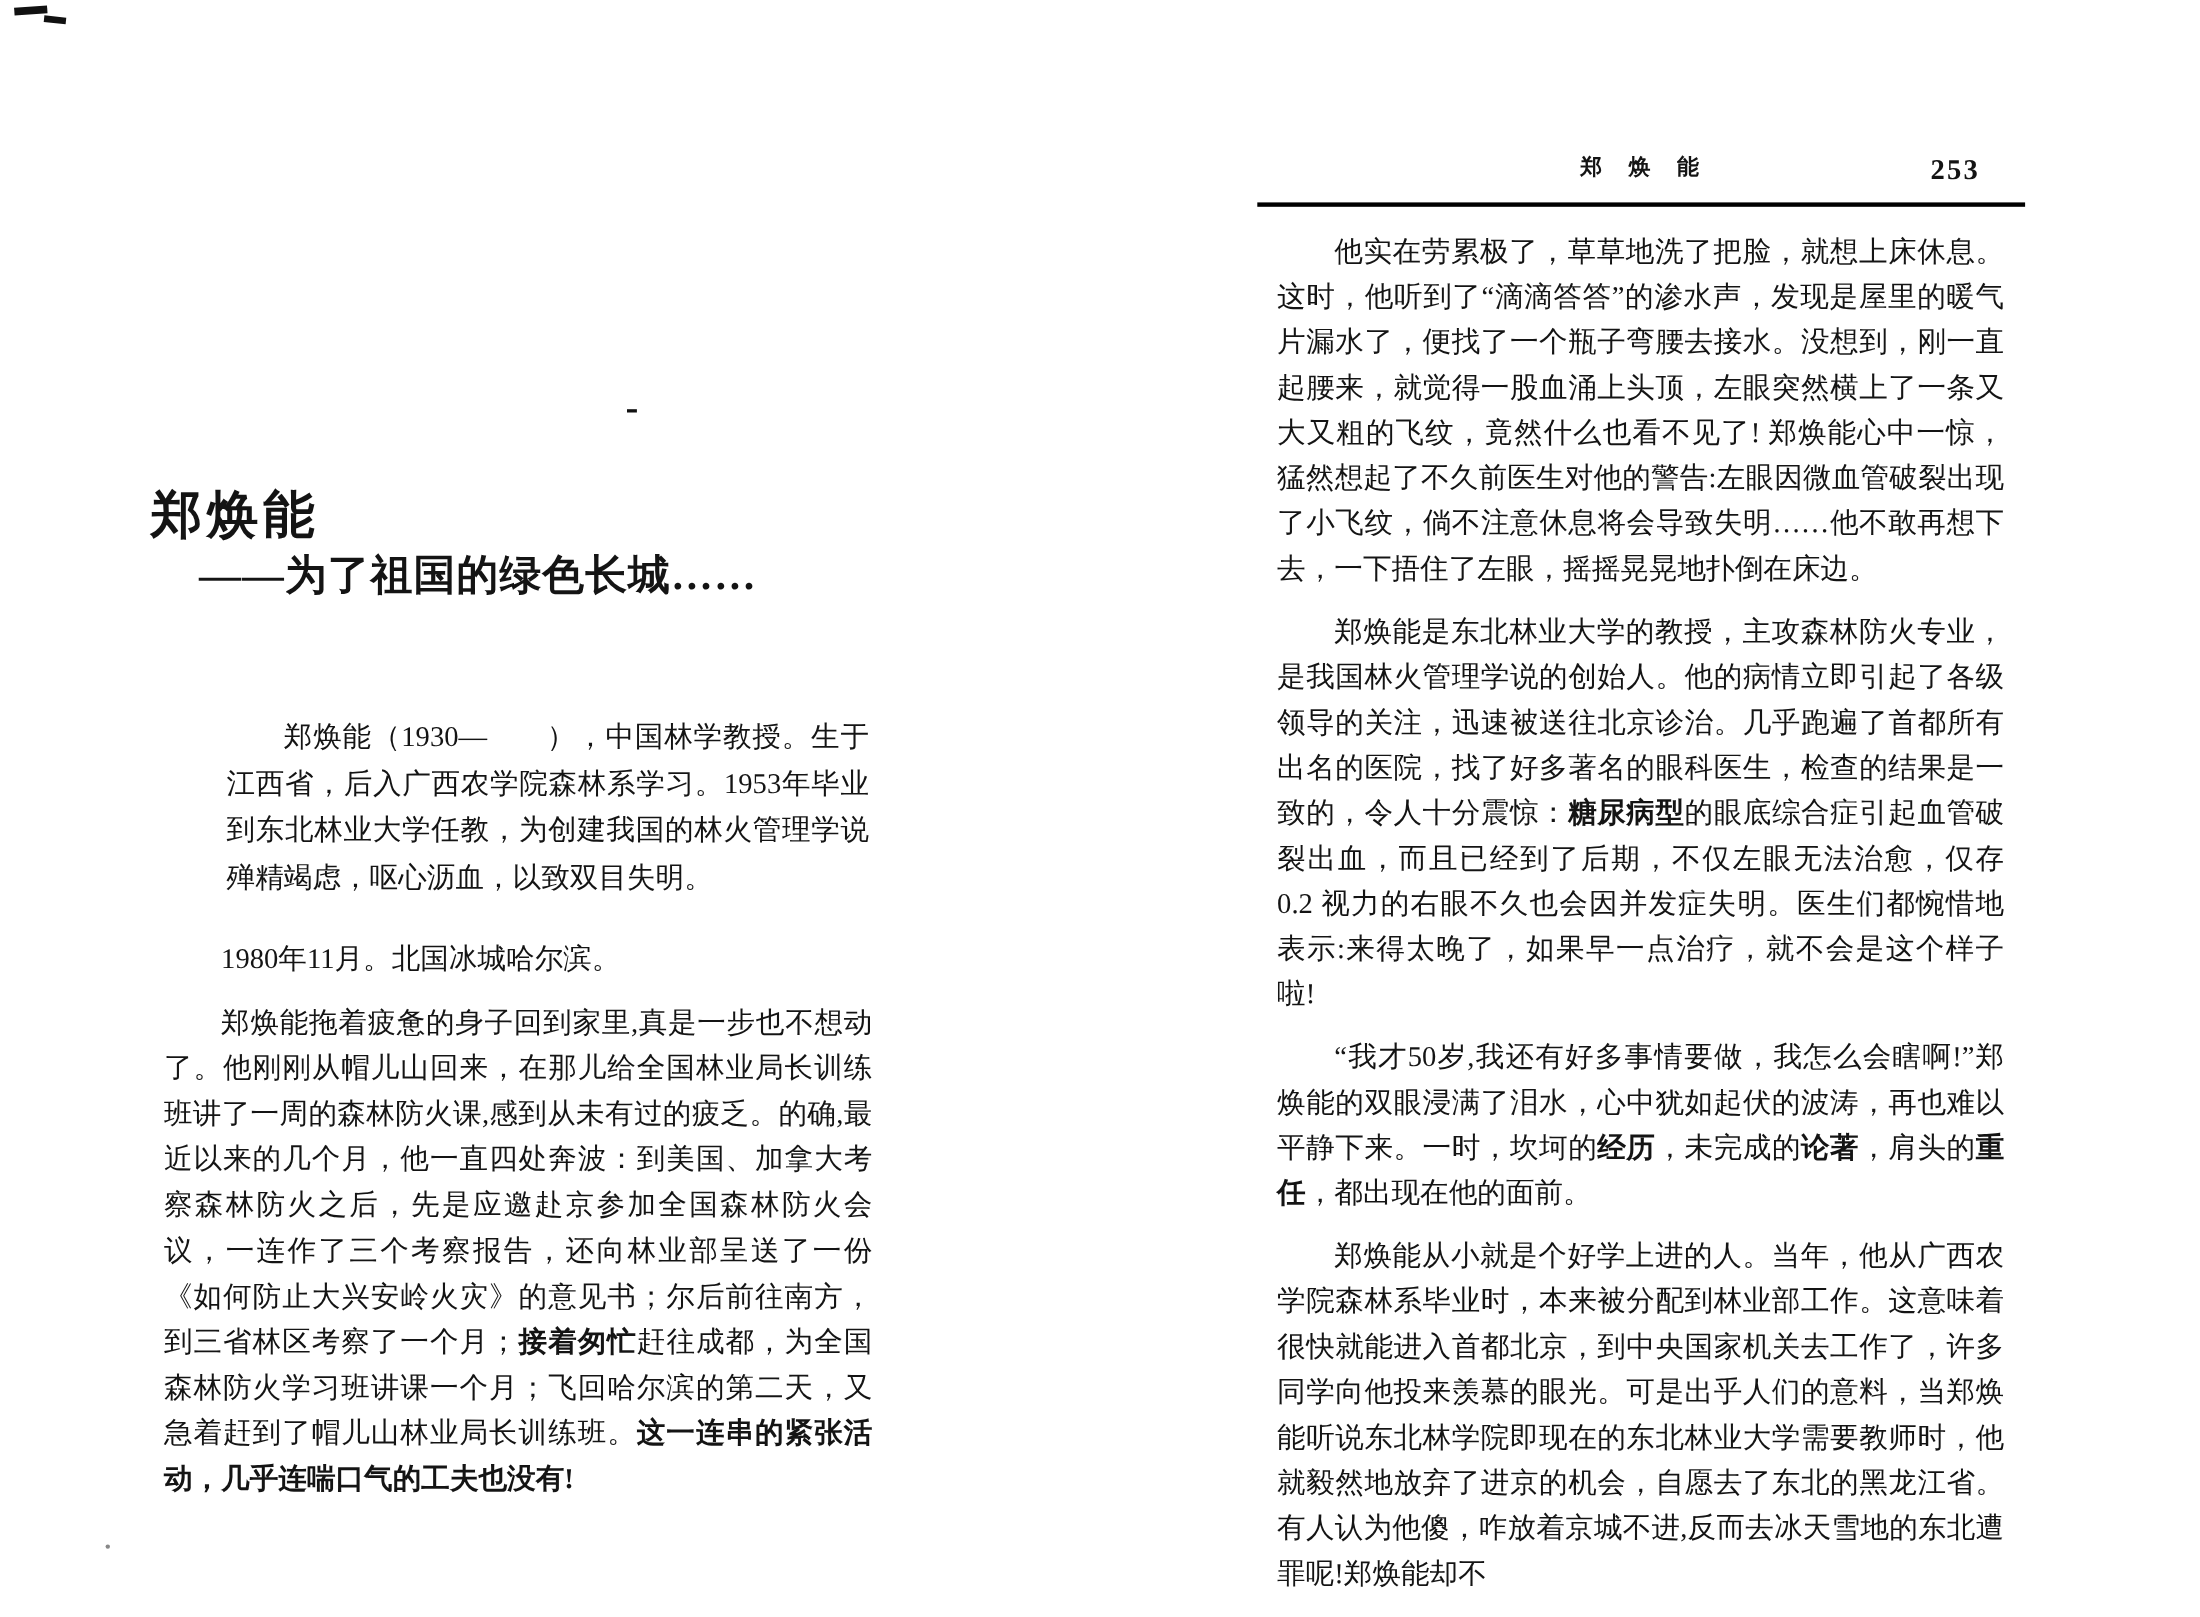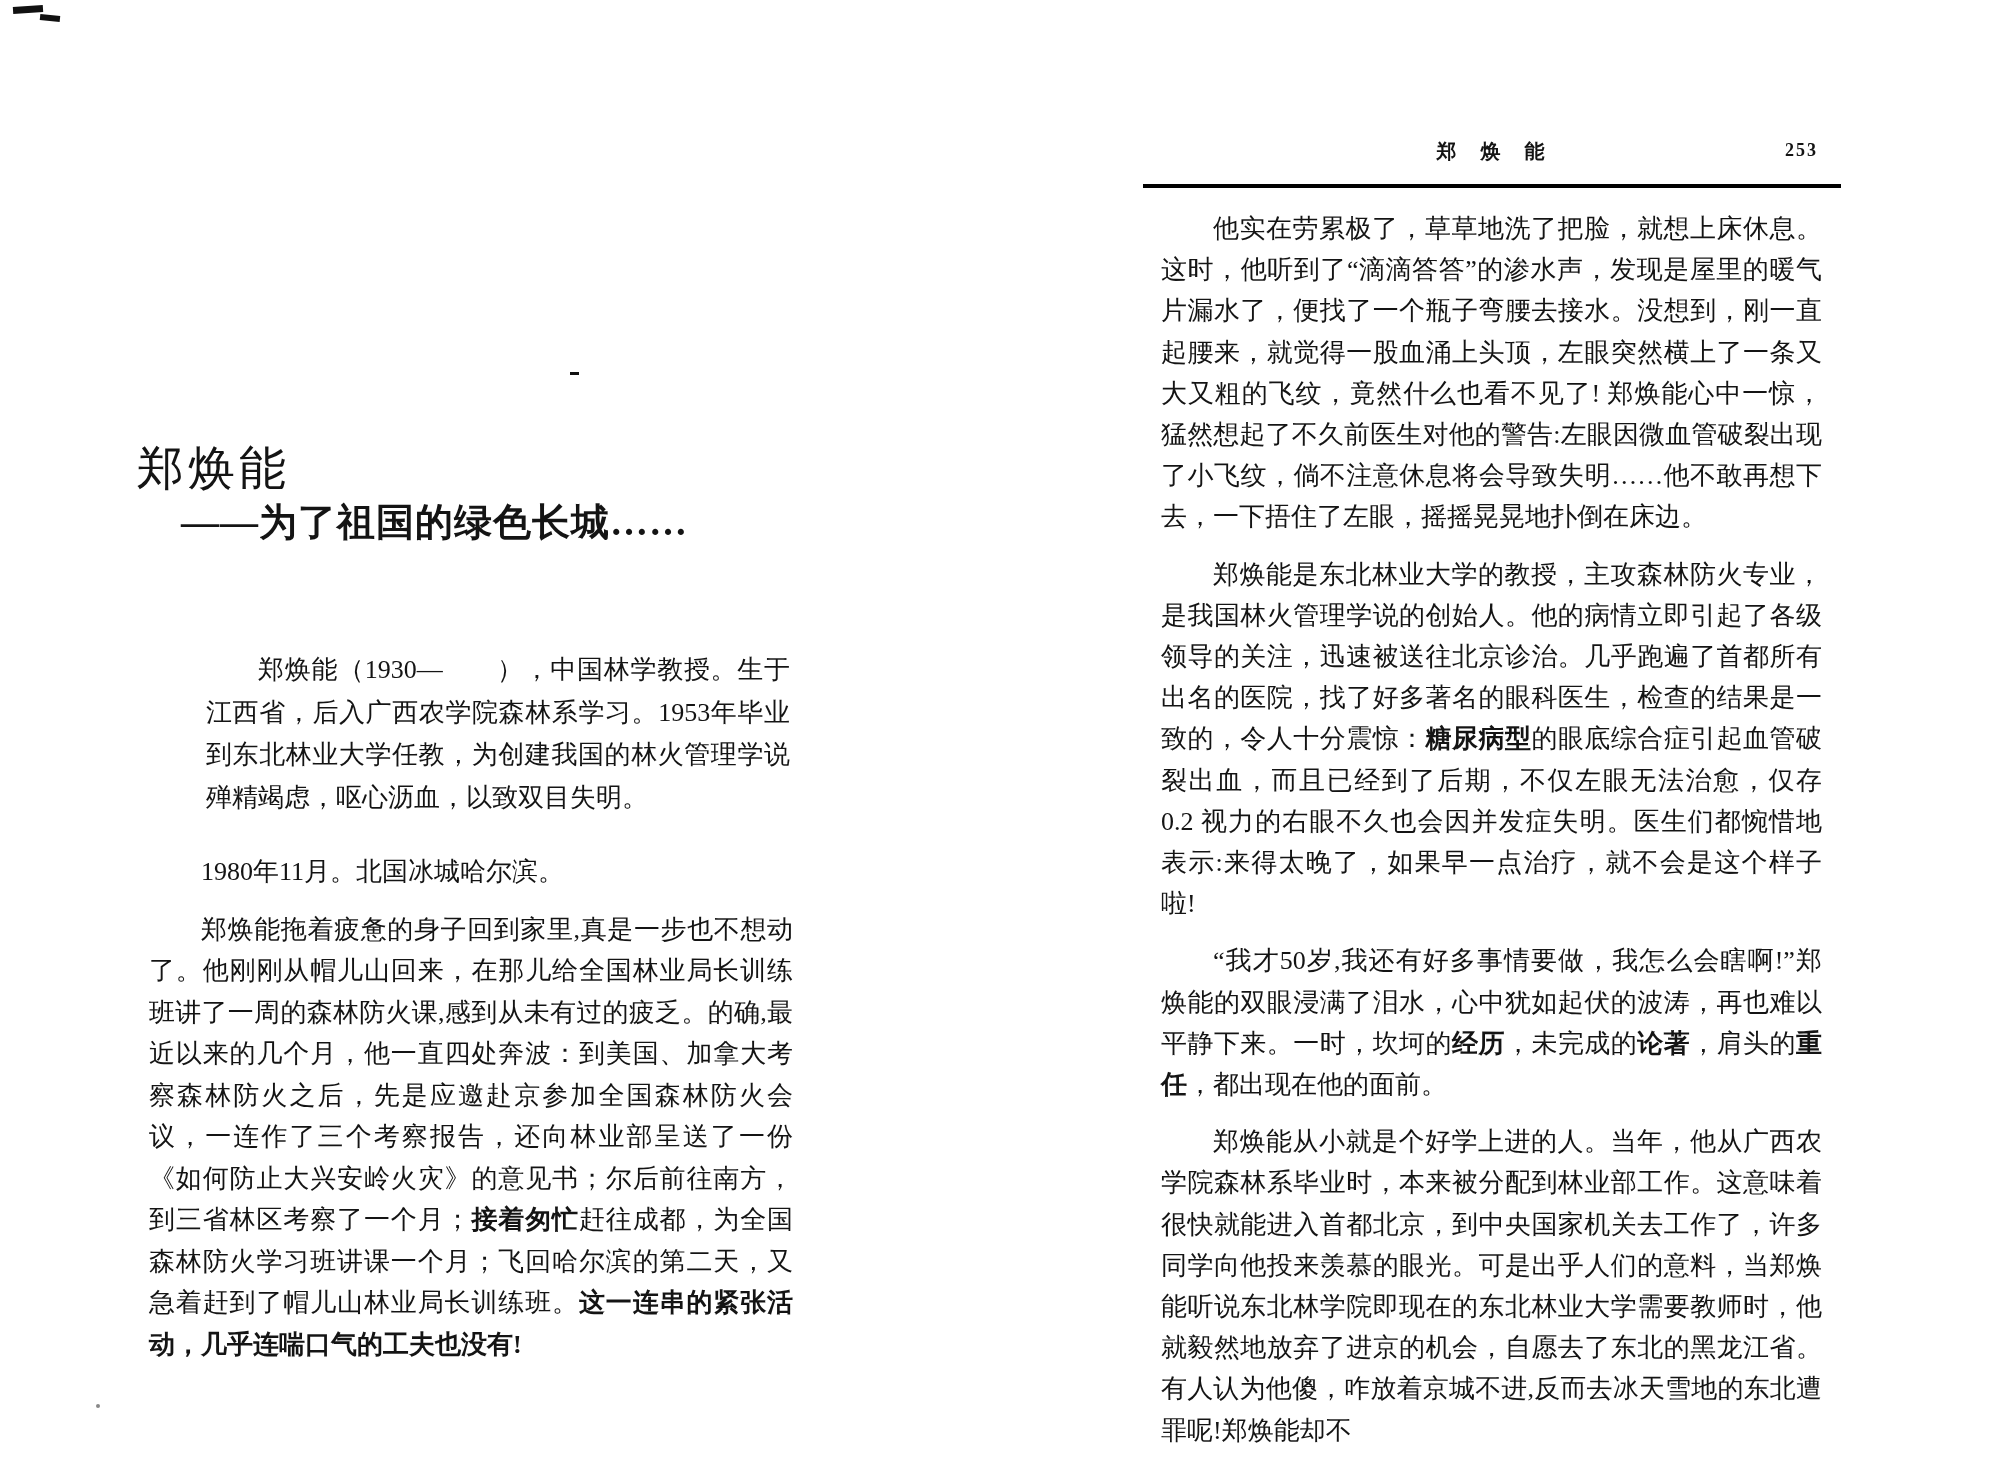--- a/index.html
+++ b/index.html
@@ -10,21 +10,21 @@
     overflow: hidden;
     color: #141414;
     font-family: "Liberation Serif", "DejaVu Serif", serif;
   }
   .abs { position: absolute; }
 
   
   .lp-title {
     left: 137px; top: 437px;
     font-family: "Liberation Sans", "DejaVu Sans", sans-serif;
-    font-weight: normal;
+    font-weight: bold;
     font-size: 47px;
     letter-spacing: 4px;
     white-space: nowrap;
   }
   .lp-subtitle {
     left: 181px; top: 497px;
     font-weight: bold;
     font-size: 38px;
     letter-spacing: 1px;
     white-space: nowrap;
@@ -49,22 +49,22 @@
   .rp-header-title {
     position: absolute;
     left: 0; right: 0; top: 0;
     text-align: center;
     font-size: 20px;
     font-weight: bold;
     letter-spacing: 2px;
   }
   .rp-page-number {
     position: absolute;
-    right: 20px; top: 2px;
-    font-size: 18px;
+    right: 38px; top: 2px;
+    font-size: 26px;
     font-weight: bold;
     letter-spacing: 2px;
   }
   .rp-rule {
     left: 1143px; top: 184px; width: 698px; height: 4px;
     background: #000;
   }
   .rp-body {
     left: 1145px; top: 192px; width: 693px;
     font-size: 26px;

